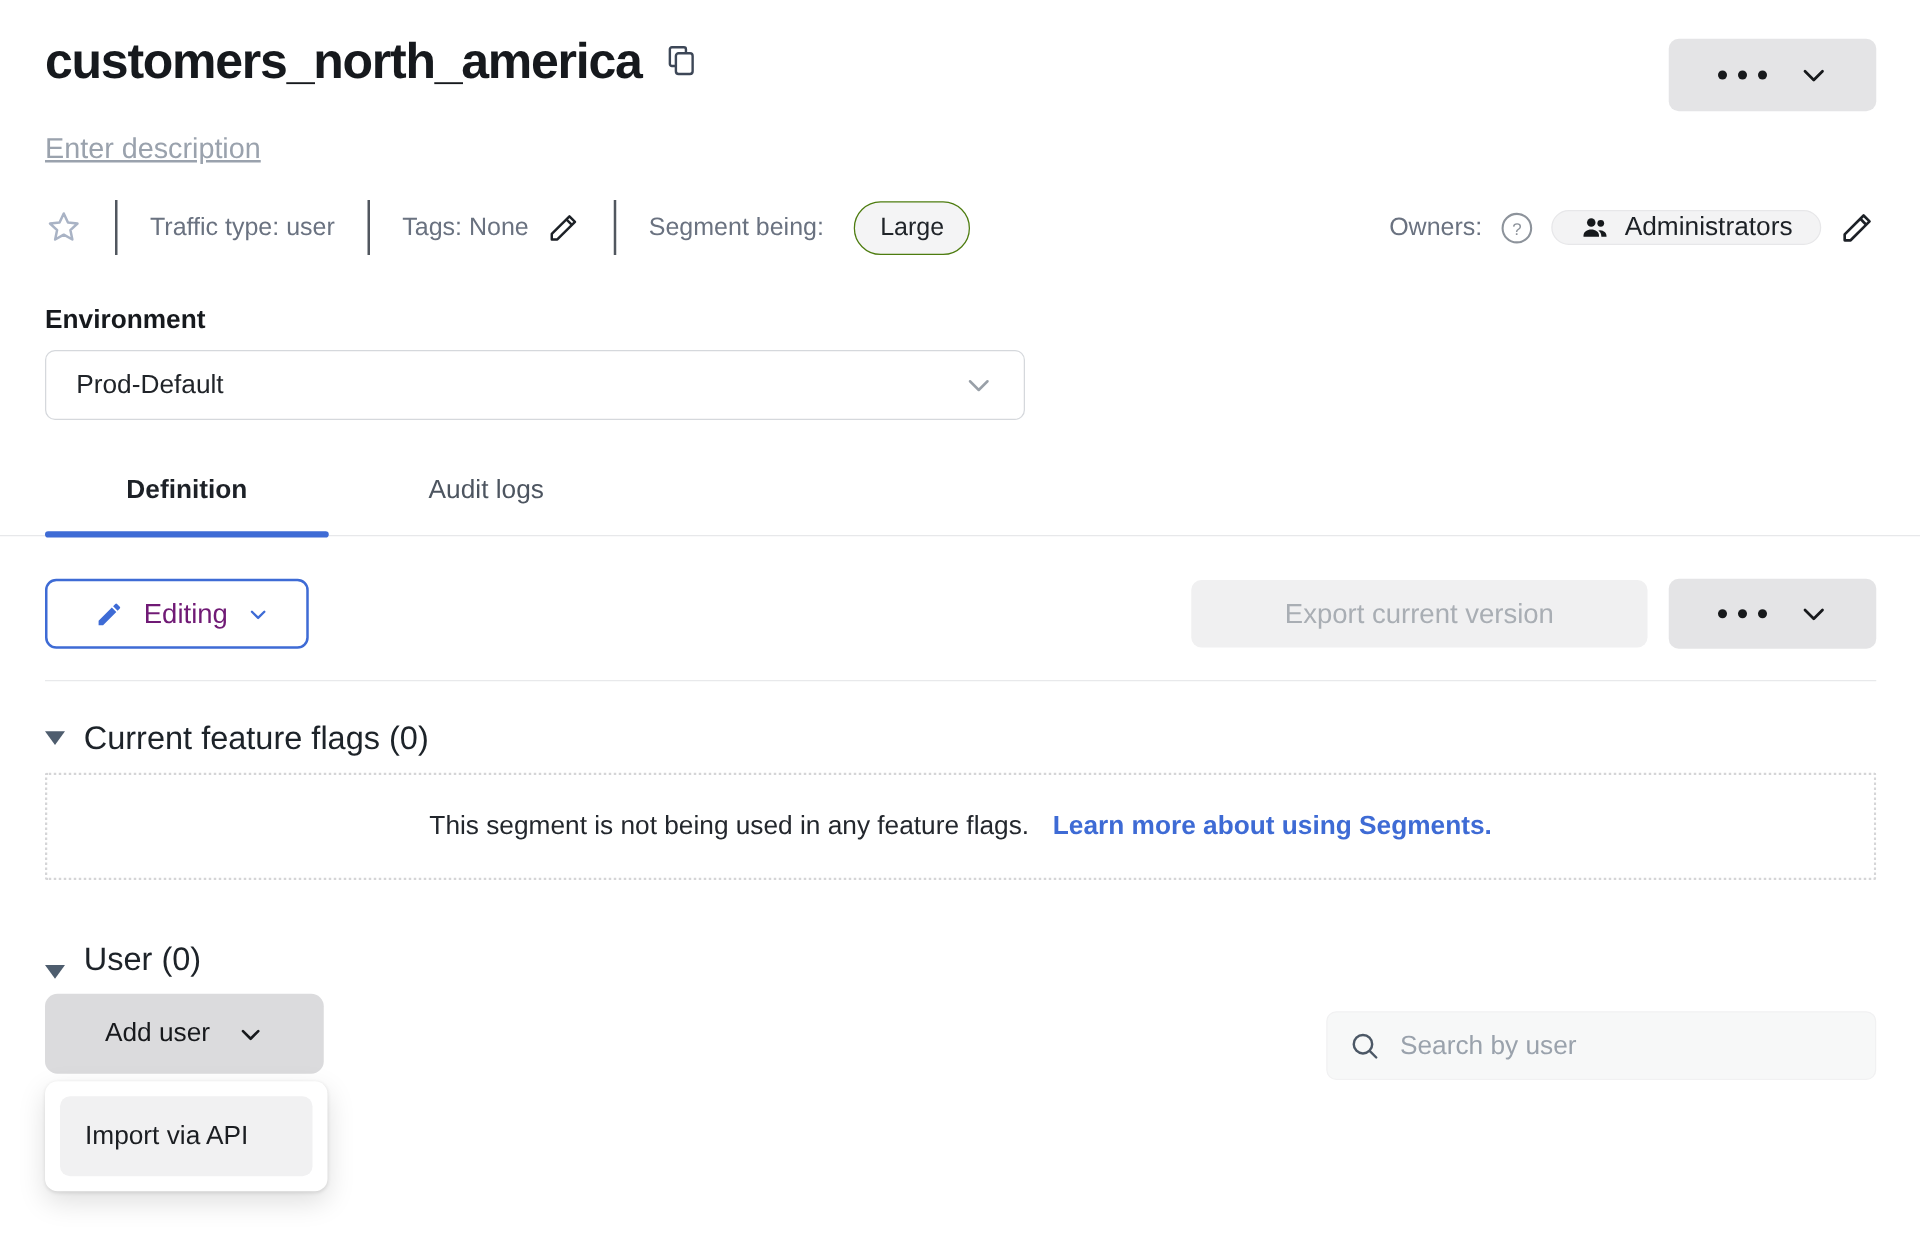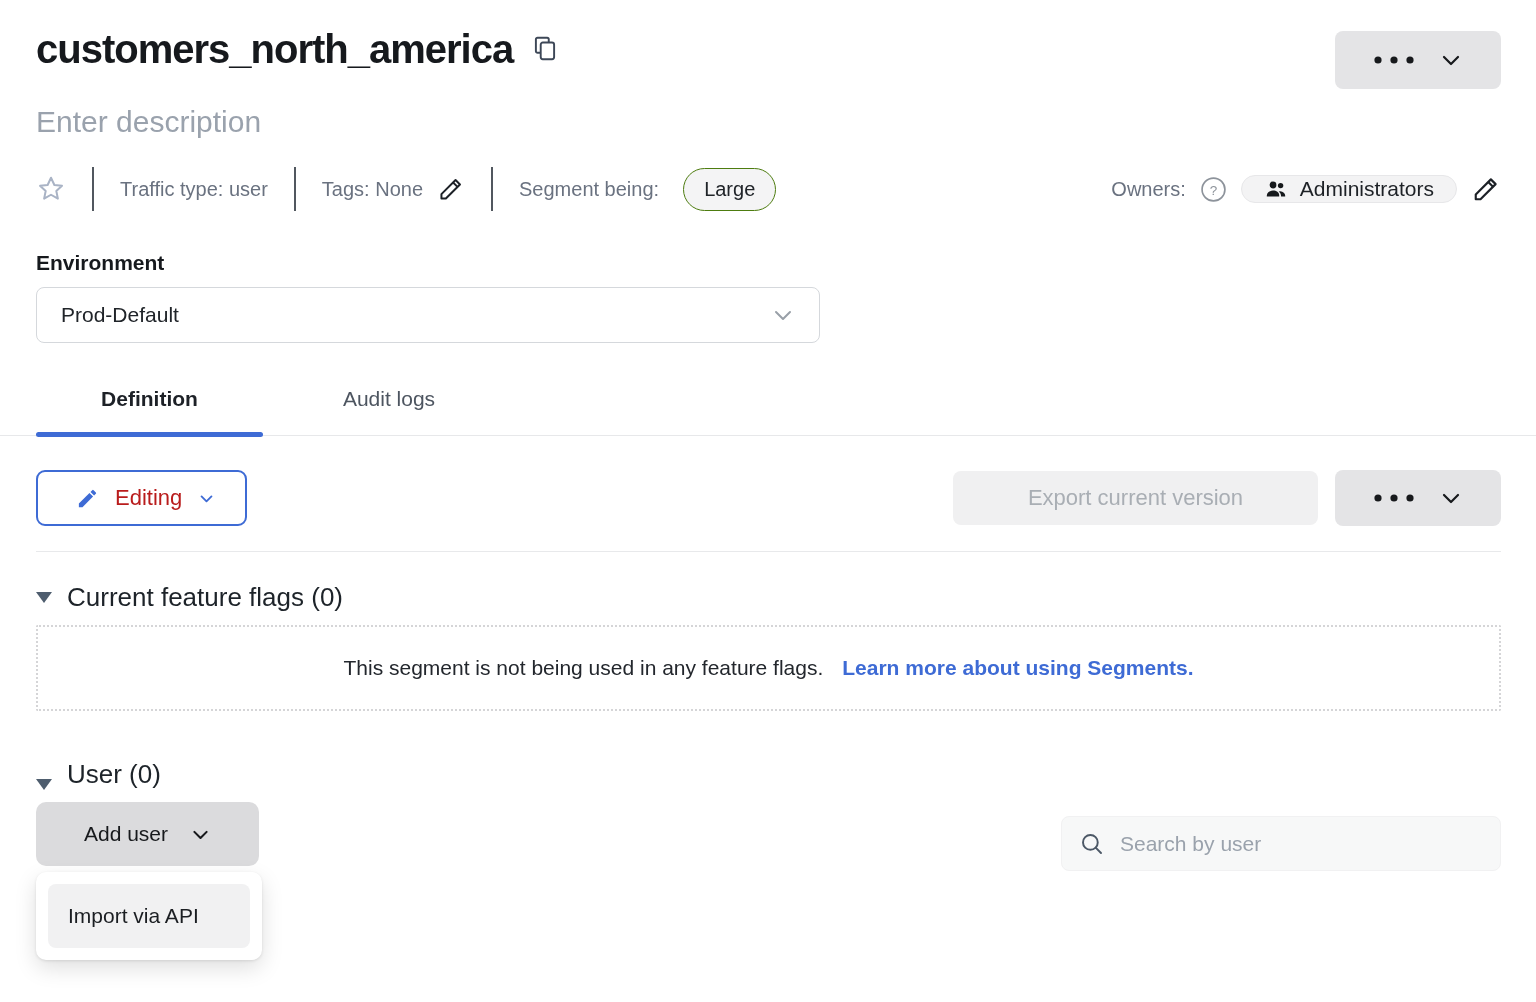--- a/index.html
+++ b/index.html
@@ -17,21 +17,21 @@
   .page-title { font-size:40px; font-weight:700; letter-spacing:-1px; color:#16191d; margin:0; line-height:1.15; }
   .icon-btn { background:none; border:none; padding:0; cursor:pointer; display:inline-flex; align-items:center; }
 
   .more-btn {
     background:#e4e4e6; border:none; border-radius:8px;
     width:166px; height:58px; margin-top:5px;
     display:flex; align-items:center; justify-content:center; gap:24px; cursor:pointer;
   }
   .more-btn svg { display:block; }
 
-  .description { color:#9aa2ad; font-size:30px; margin-top:16px; cursor:text; }
+  .description { color:#9aa2ad; font-size:23px; margin-top:16px; cursor:text;text-decoration:underline; }
 
   
   .meta-row { display:flex; align-items:center; justify-content:space-between; margin-top:28px; }
   .meta-left, .meta-right { display:flex; align-items:center; }
   .meta-left { color:#6a7280; font-size:20px; }
   .vdiv { width:2px; height:44px; background:#51575f; margin:0 26px; }
   .meta-item { display:flex; align-items:center; gap:14px; }
   .badge {
     background:#f4f4f5; border:1px solid #4d7c0f; color:#202429;
     border-radius:24px; padding:9px 20px; font-size:20px; margin-left:10px;
@@ -63,21 +63,21 @@
   .tab.inactive { color:#4d5560; width:252px; }
   .tab.active::after {
     content:""; position:absolute; left:0; right:0; bottom:-2px; height:5px;
     background:#3e6bd5; border-radius:3px;
   }
 
   
   .toolbar { display:flex; justify-content:space-between; align-items:center; margin-top:34px; }
   .editing-btn {
     display:flex; align-items:center; gap:16px;
-    border:2px solid #3e6bd5; color:#b91c1c; background:#fff;
+    border:2px solid #3e6bd5; color:#701a75; background:#fff;
     border-radius:9px; height:56px; padding:0 30px 0 38px;
     font-size:22px; cursor:pointer; font-family:inherit;
   }
   .toolbar-right { display:flex; align-items:center; gap:17px; }
   .export-btn {
     background:#f0f0f1; color:#a9aeb4; border:none; border-radius:8px;
     height:54px; width:365px; font-size:22px; font-family:inherit; cursor:not-allowed;
   }
   .more-btn.small { margin-top:0; height:56px; }
 

